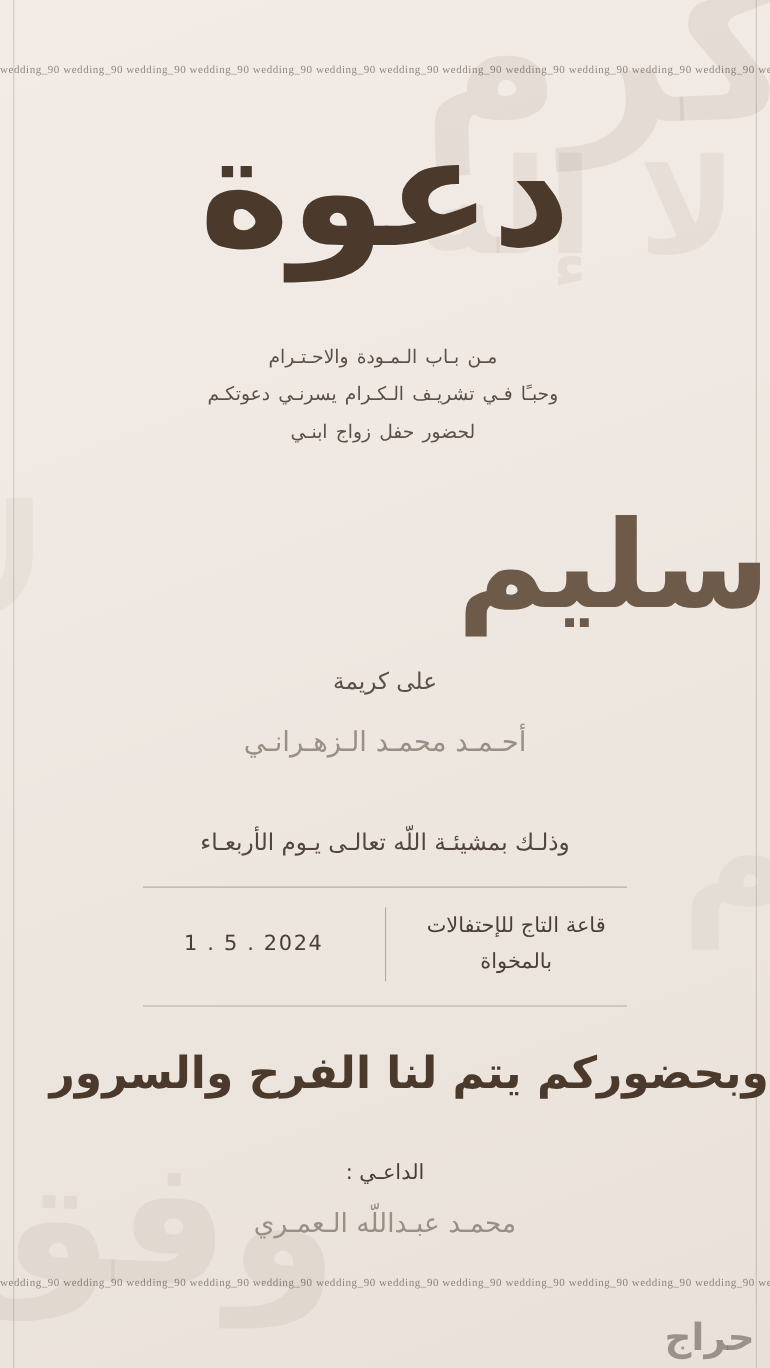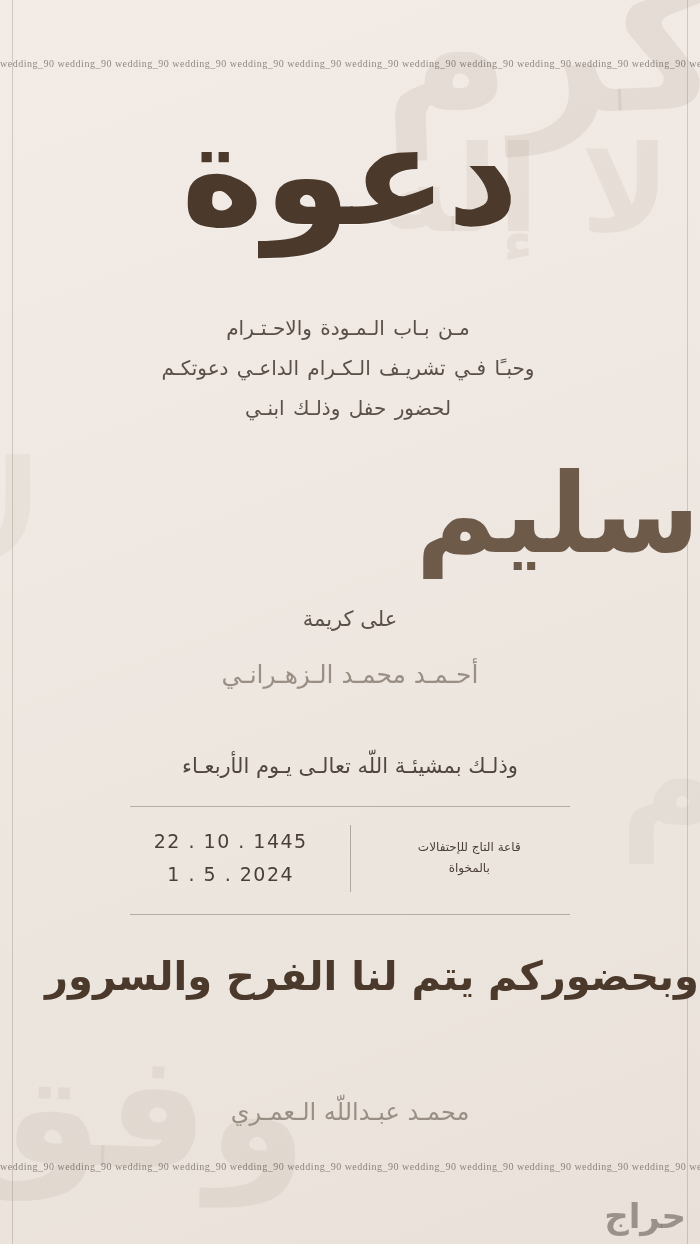--- a/index.html
+++ b/index.html
@@ -106,21 +106,21 @@
     color: #4b3a2c;
     letter-spacing: -2px;
     text-shadow: 0 1px 0 rgba(255,255,255,0.4);
     text-align: center;
   }
 
   .intro {
     position: absolute;
     top: 308px;
     left: 0; right: 4px;
-    font-size: 20px;
+    font-size: 17px;
     line-height: 2.0;
     color: #5b5048;
     letter-spacing: 1.2px;
     word-spacing: 2px;
   }
   .intro div { white-space: nowrap; }
 
   
   .groom {
     position: absolute;
@@ -172,21 +172,21 @@
     padding: 18px 0 22px;
     border-top: 1px solid rgba(140, 125, 112, 0.55);
     border-bottom: 1px solid rgba(140, 125, 112, 0.55);
     display: flex;
     flex-direction: row;
     align-items: center;
     justify-content: center;
   }
   .venue {
     flex: 1 1 50%;
-    font-size: 12px;
+    font-size: 19px;
     line-height: 1.75;
     color: #4a3f36;
     padding-left: 18px;
     letter-spacing: 0.5px;
   }
   .vline {
     width: 1px;
     align-self: stretch;
     background: rgba(140, 125, 112, 0.6);
   }
@@ -260,45 +260,45 @@
 
   <div class="wm-strip wm-top">wedding_90   wedding_90   wedding_90   wedding_90   wedding_90   wedding_90   wedding_90   wedding_90   wedding_90   wedding_90   wedding_90   wedding_90   wedding_90   wedding_90</div>
   <div class="wm-strip wm-bottom">wedding_90   wedding_90   wedding_90   wedding_90   wedding_90   wedding_90   wedding_90   wedding_90   wedding_90   wedding_90   wedding_90   wedding_90   wedding_90   wedding_90</div>
 
   <div class="content">
 
     <div class="headline">دعوة</div>
 
     <div class="intro">
       <div>مـن بـاب الـمـودة والاحـتـرام</div>
-      <div>وحبـًا فـي تشريـف الـكـرام الداعـي دعوتكـم</div>
-      <div>لحضور حفل وذلـك ابنـي</div>
+      <div>وحبـًا فـي تشريـف الـكـرام يسرنـي دعوتكـم</div>
+      <div>لحضور حفل زواج ابنـي</div>
     </div>
 
     <div class="groom">سليم</div>
 
     <div class="on-line">على كريمة</div>
 
     <div class="bride-family">أحـمـد محمـد الـزهـرانـي</div>
 
     <div class="will-line">وذلـك بمشيئـة اللّه تعالـى يـوم الأربعـاء</div>
 
     <div class="details">
       <div class="venue">
         <div>قاعة التاج للإحتفالات</div>
         <div>بالمخواة</div>
       </div>
       <div class="vline"></div>
       <div class="dates">
-        <div>22 . 10 . 1445</div>
         <div>1 . 5 . 2024</div>
       </div>
     </div>
 
     <div class="blessing">وبحضوركم يتم لنا الفرح والسرور</div>
 
+    <div class="host-label">الداعـي :</div>
     <div class="host-name">محمـد عبـداللّه الـعمـري</div>
 
   </div>
 
   <div class="logo-badge">حراج</div>
 
 </div>
 
 </body></html>

